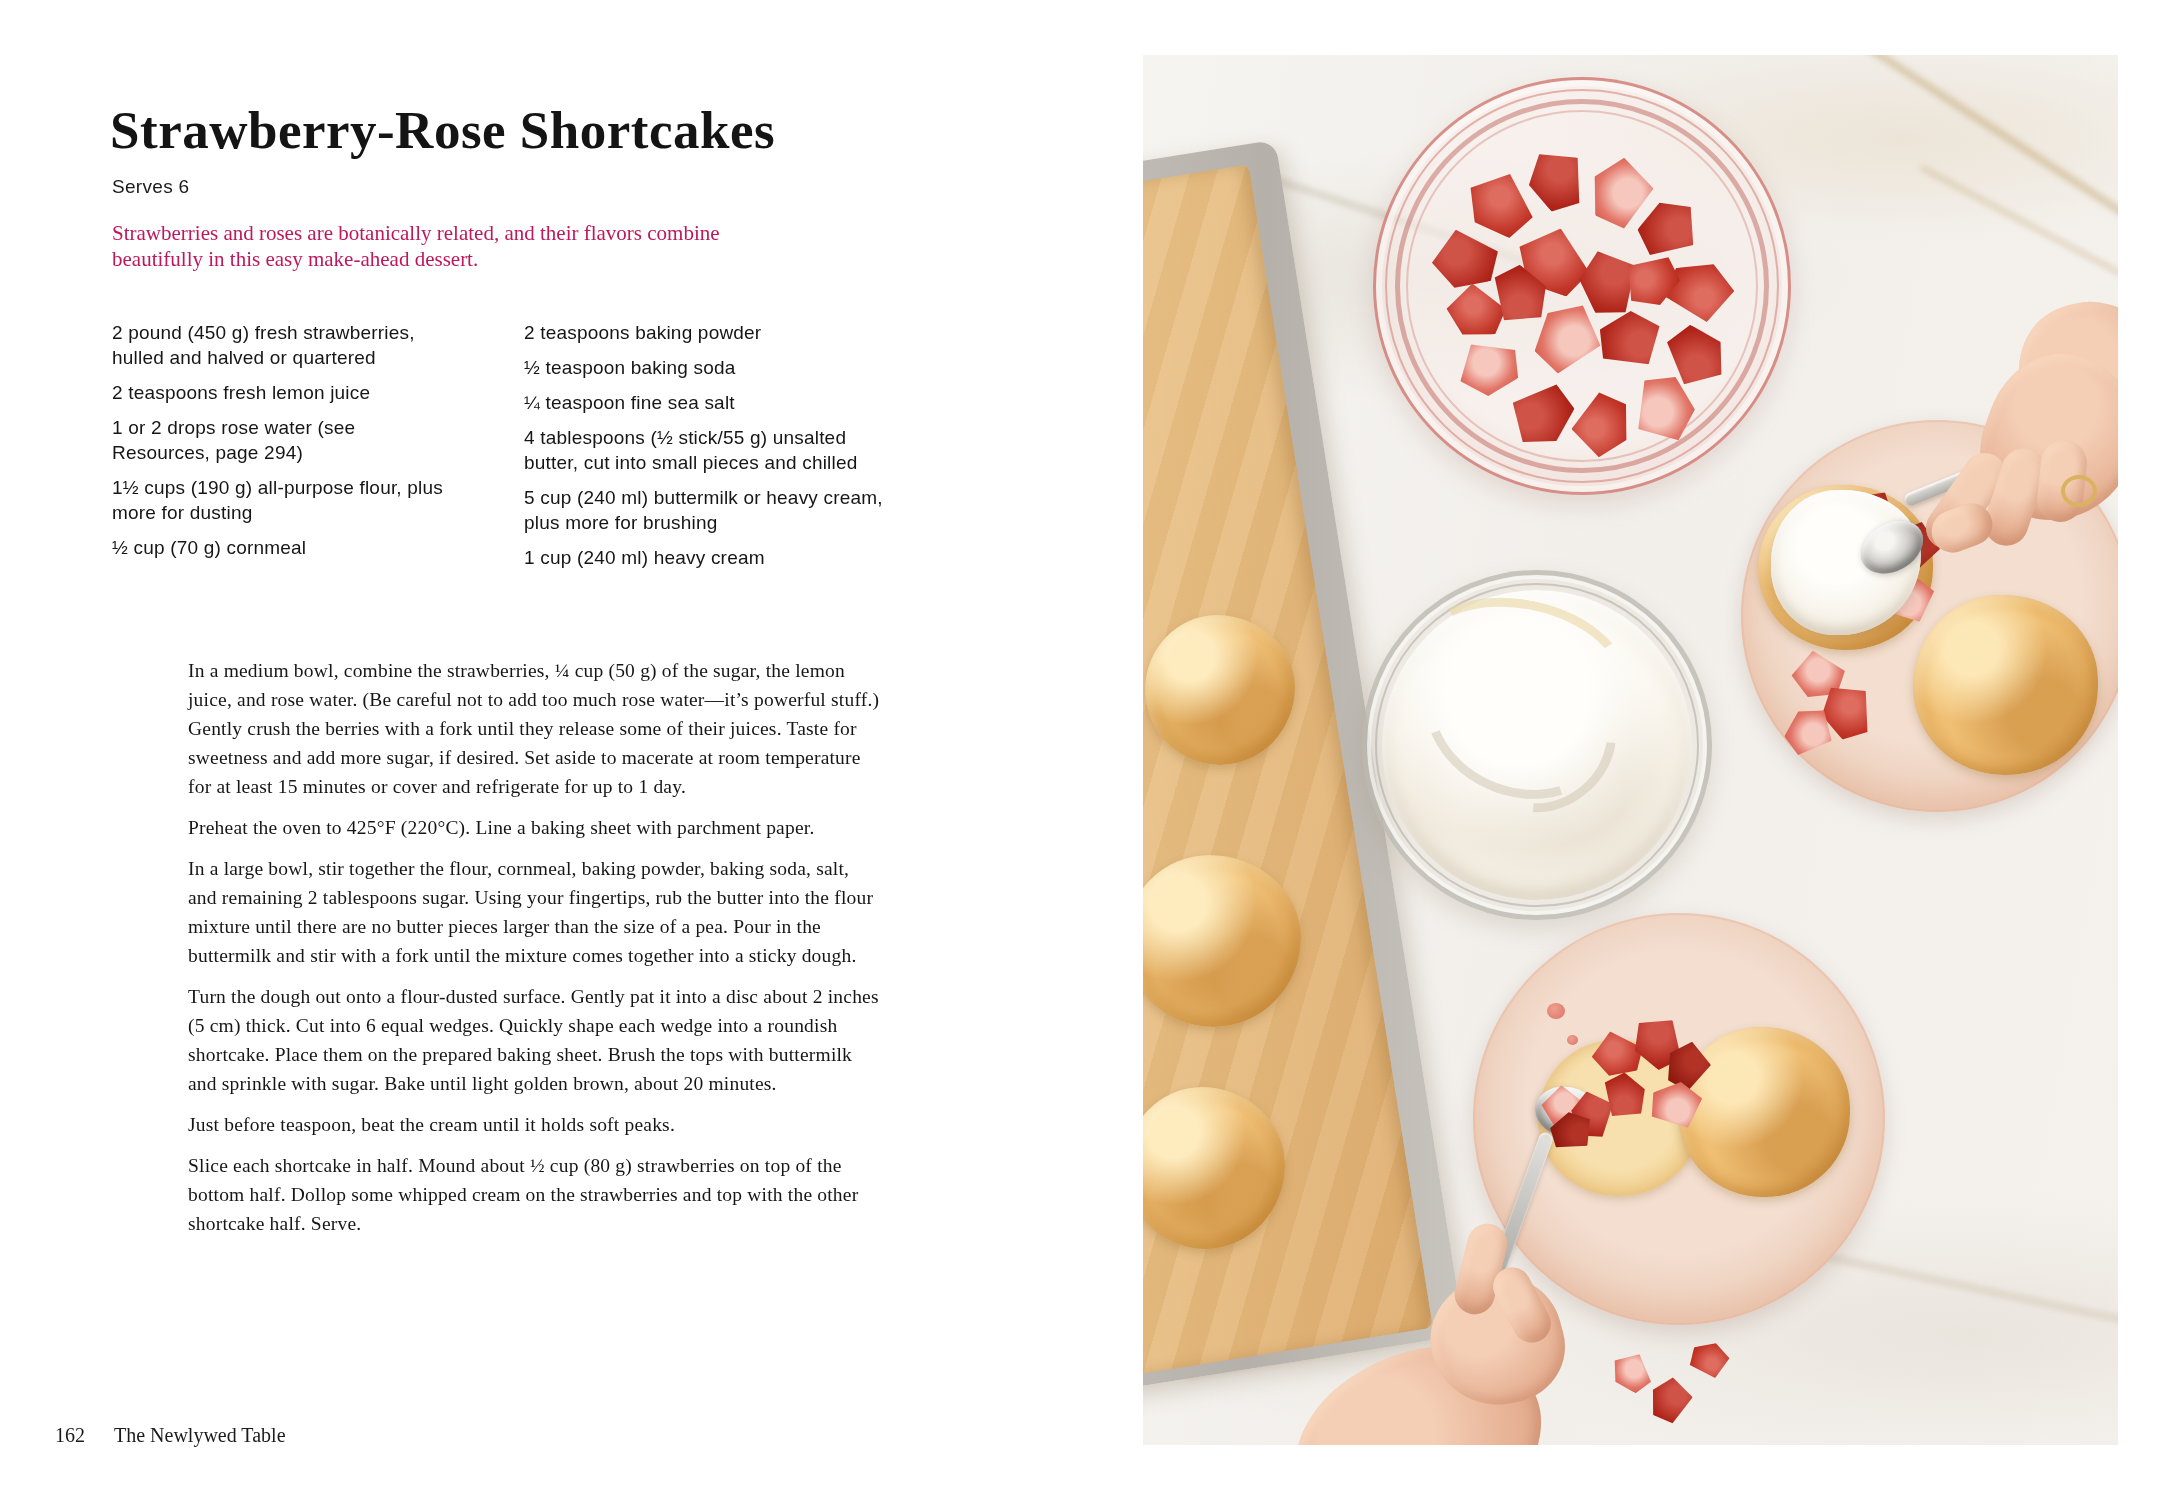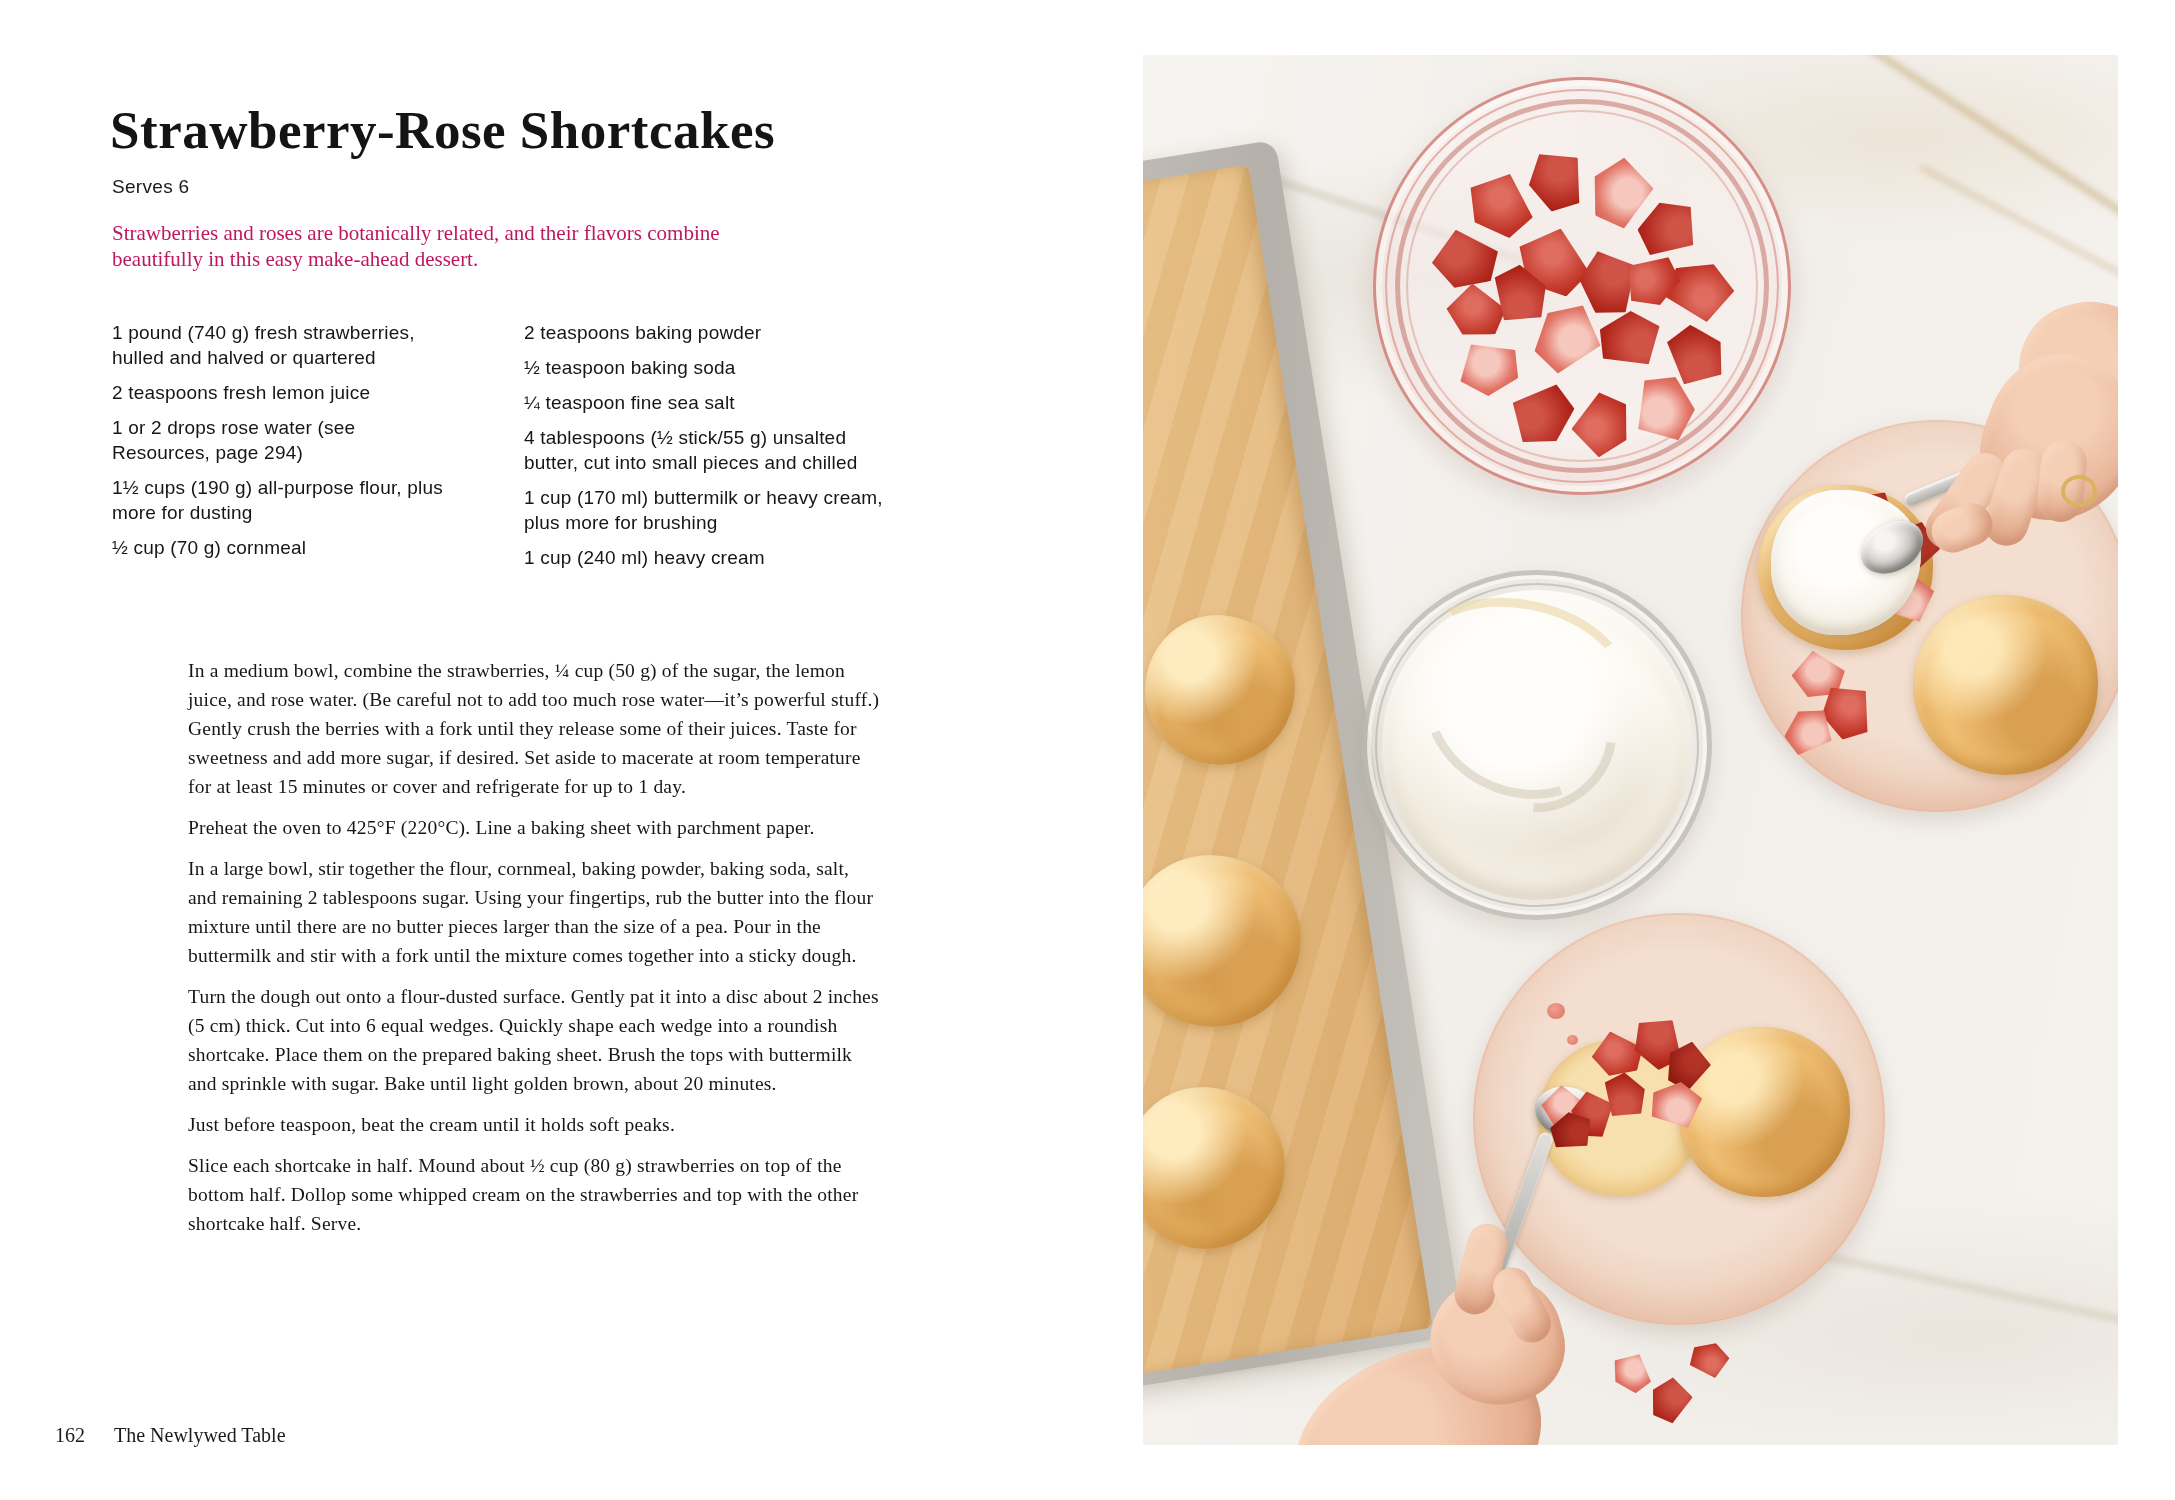--- a/index.html
+++ b/index.html
@@ -110,32 +110,32 @@
 </head>
 <body>
 
 <div class="spread">
 
   <h1 class="title">Strawberry-Rose Shortcakes</h1>
   <div class="serves">Serves 6</div>
   <p class="intro">Strawberries and roses are botanically related, and their flavors combine beautifully in this easy make-ahead dessert.</p>
 
   <ul class="ing c1">
-    <li>1 pound (740 g) fresh strawberries, hulled and halved or quartered</li>
+    <li>2 pound (450 g) fresh strawberries, hulled and halved or quartered</li>
     <li>2 teaspoons fresh lemon juice</li>
     <li>1 or 2 drops rose water (see Resources, page 294)</li>
     <li>1½ cups (190 g) all-purpose flour, plus more for dusting</li>
     <li>½ cup (70 g) cornmeal</li>
   </ul>
   <ul class="ing c2">
     <li>2 teaspoons baking powder</li>
     <li>½ teaspoon baking soda</li>
     <li>¼ teaspoon fine sea salt</li>
     <li>4 tablespoons (½ stick/55 g) unsalted butter, cut into small pieces and chilled</li>
-    <li>1 cup (170 ml) buttermilk or heavy cream, plus more for brushing</li>
+    <li>5 cup (240 ml) buttermilk or heavy cream, plus more for brushing</li>
     <li>1 cup (240 ml) heavy cream</li>
   </ul>
 
   <div class="method">
     <p>In a medium bowl, combine the strawberries, ¼ cup (50 g) of the sugar, the lemon juice, and rose water. (Be careful not to add too much rose water—it’s powerful stuff.) Gently crush the berries with a fork until they release some of their juices. Taste for sweetness and add more sugar, if desired. Set aside to macerate at room temperature for at least 15 minutes or cover and refrigerate for up to 1 day.</p>
     <p>Preheat the oven to 425°F (220°C). Line a baking sheet with parchment paper.</p>
     <p>In a large bowl, stir together the flour, cornmeal, baking powder, baking soda, salt, and remaining 2 tablespoons sugar. Using your fingertips, rub the butter into the flour mixture until there are no butter pieces larger than the size of a pea. Pour in the buttermilk and stir with a fork until the mixture comes together into a sticky dough.</p>
     <p>Turn the dough out onto a flour-dusted surface. Gently pat it into a disc about 2 inches (5 cm) thick. Cut into 6 equal wedges. Quickly shape each wedge into a roundish shortcake. Place them on the prepared baking sheet. Brush the tops with buttermilk and sprinkle with sugar. Bake until light golden brown, about 20 minutes.</p>
     <p>Just before teaspoon, beat the cream until it holds soft peaks.</p>
     <p>Slice each shortcake in half. Mound about ½ cup (80 g) strawberries on top of the bottom half. Dollop some whipped cream on the strawberries and top with the other shortcake half. Serve.</p>

